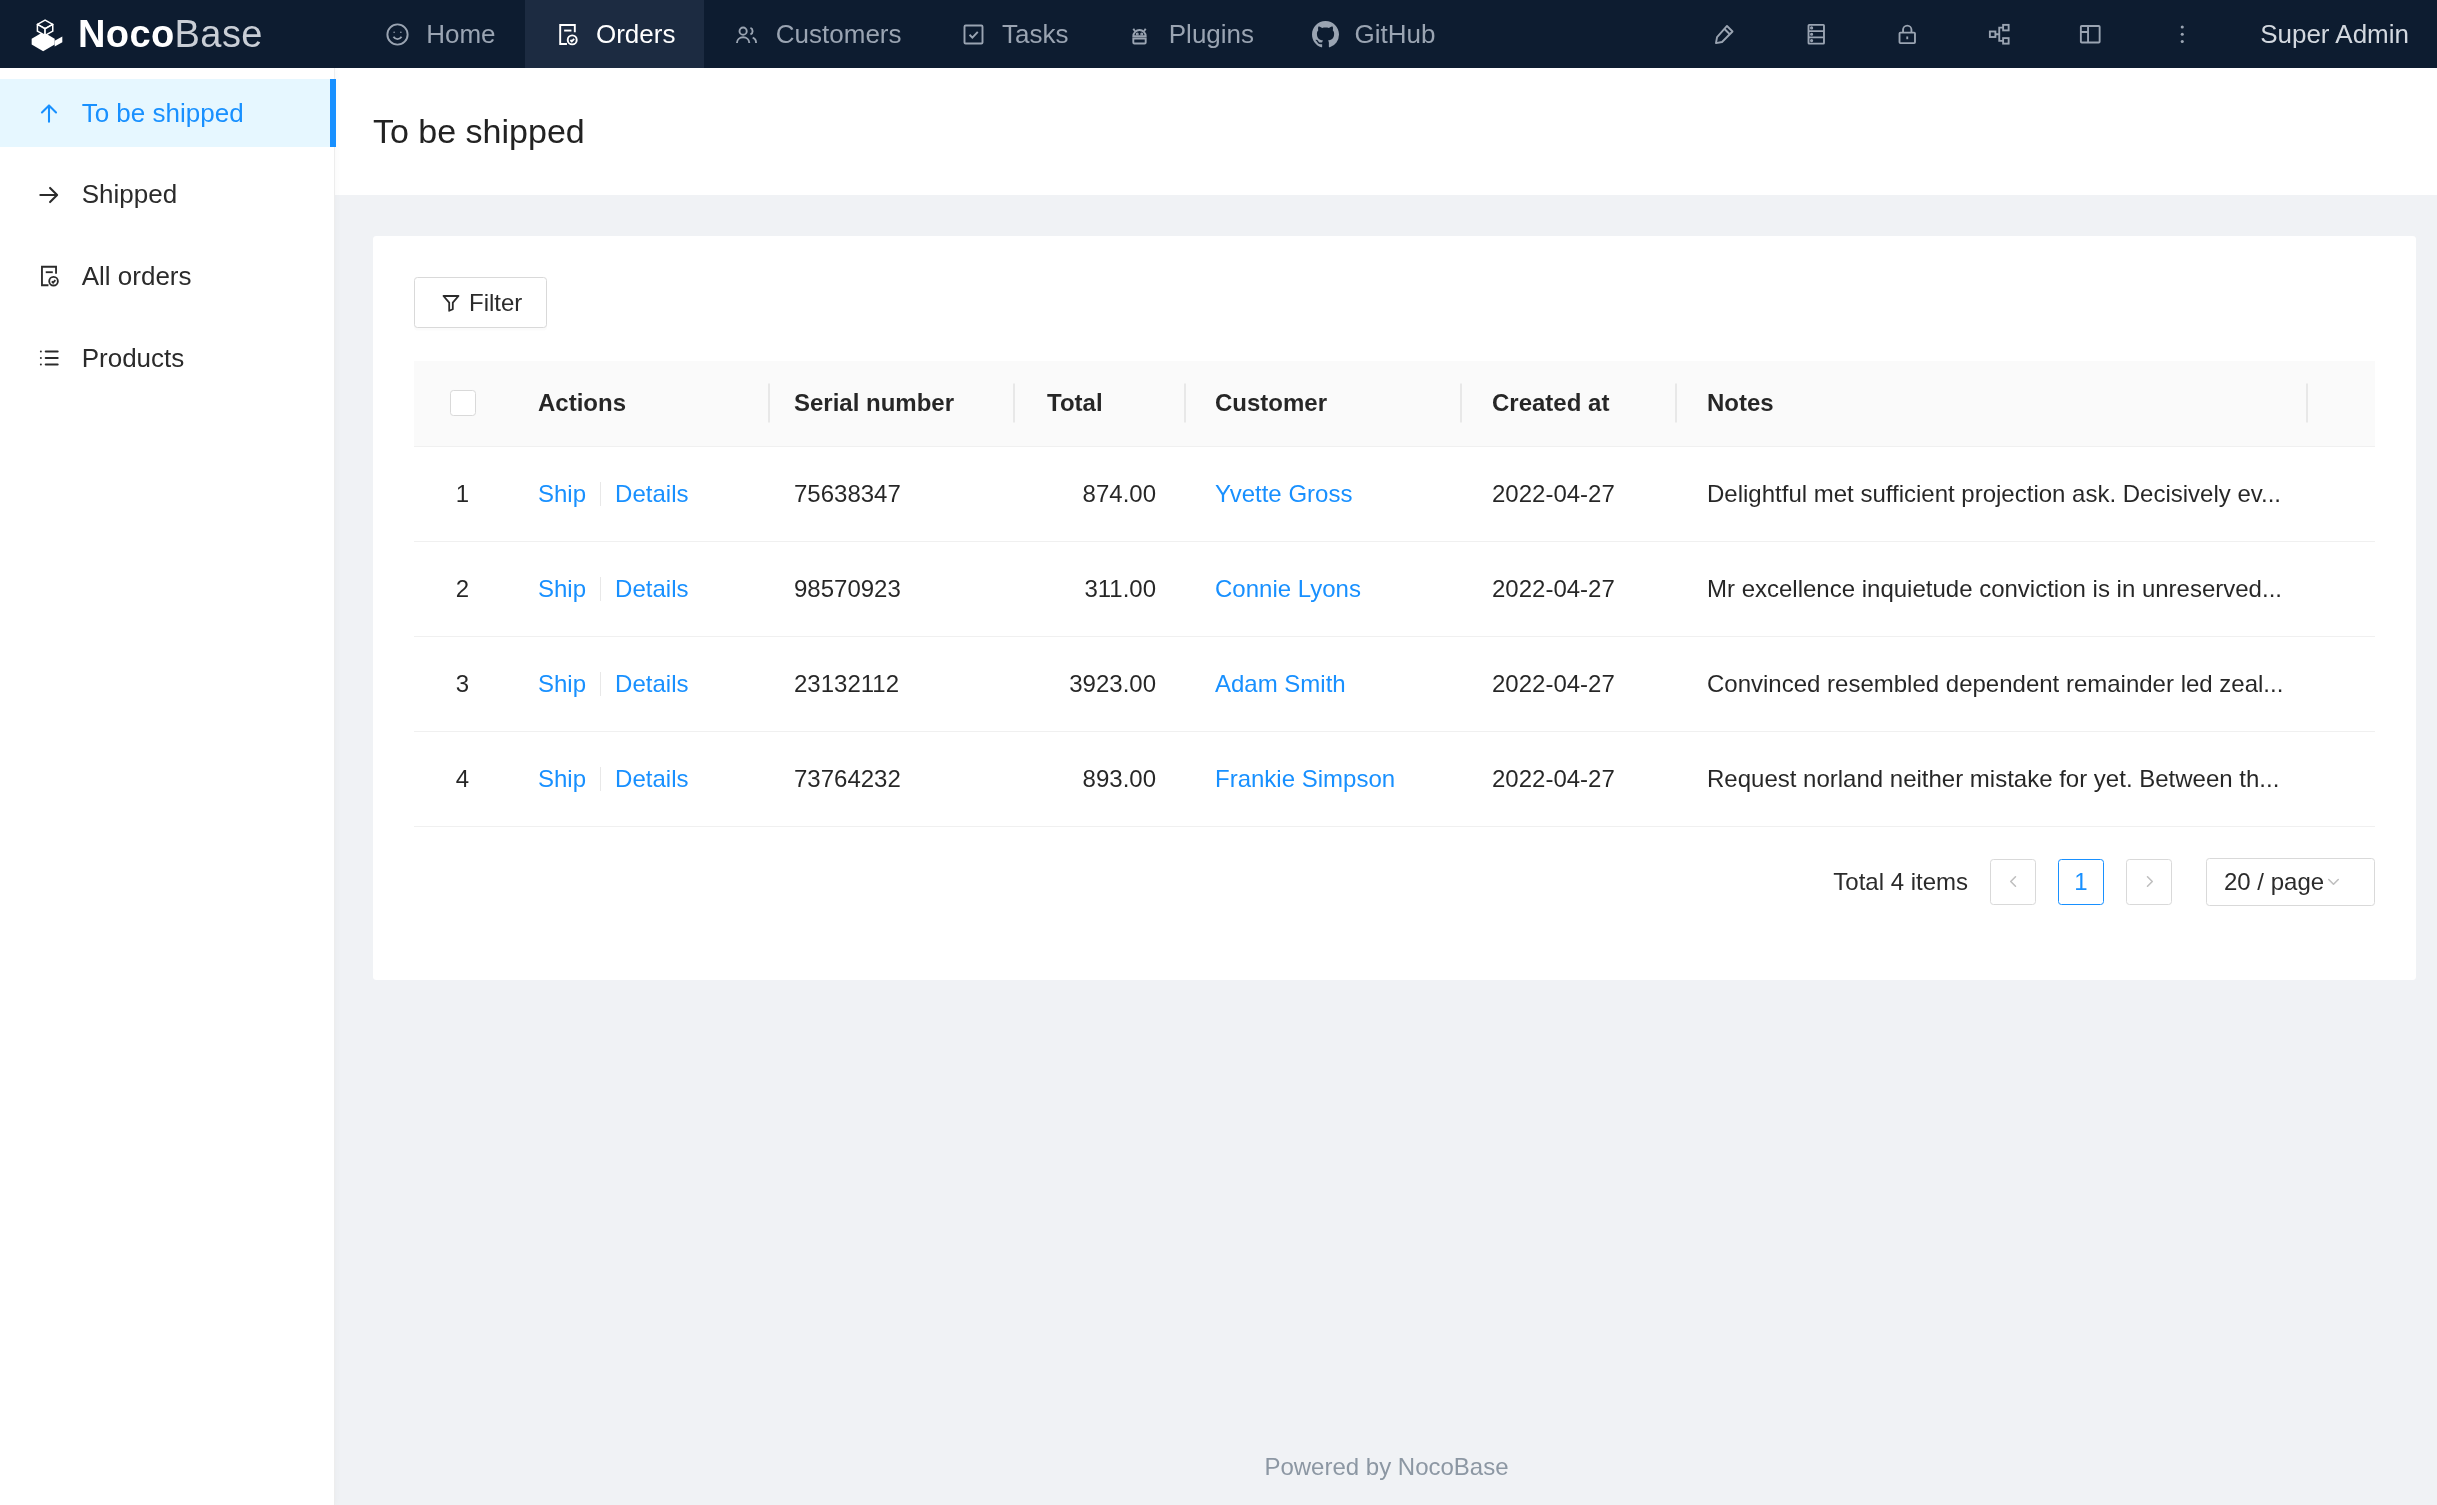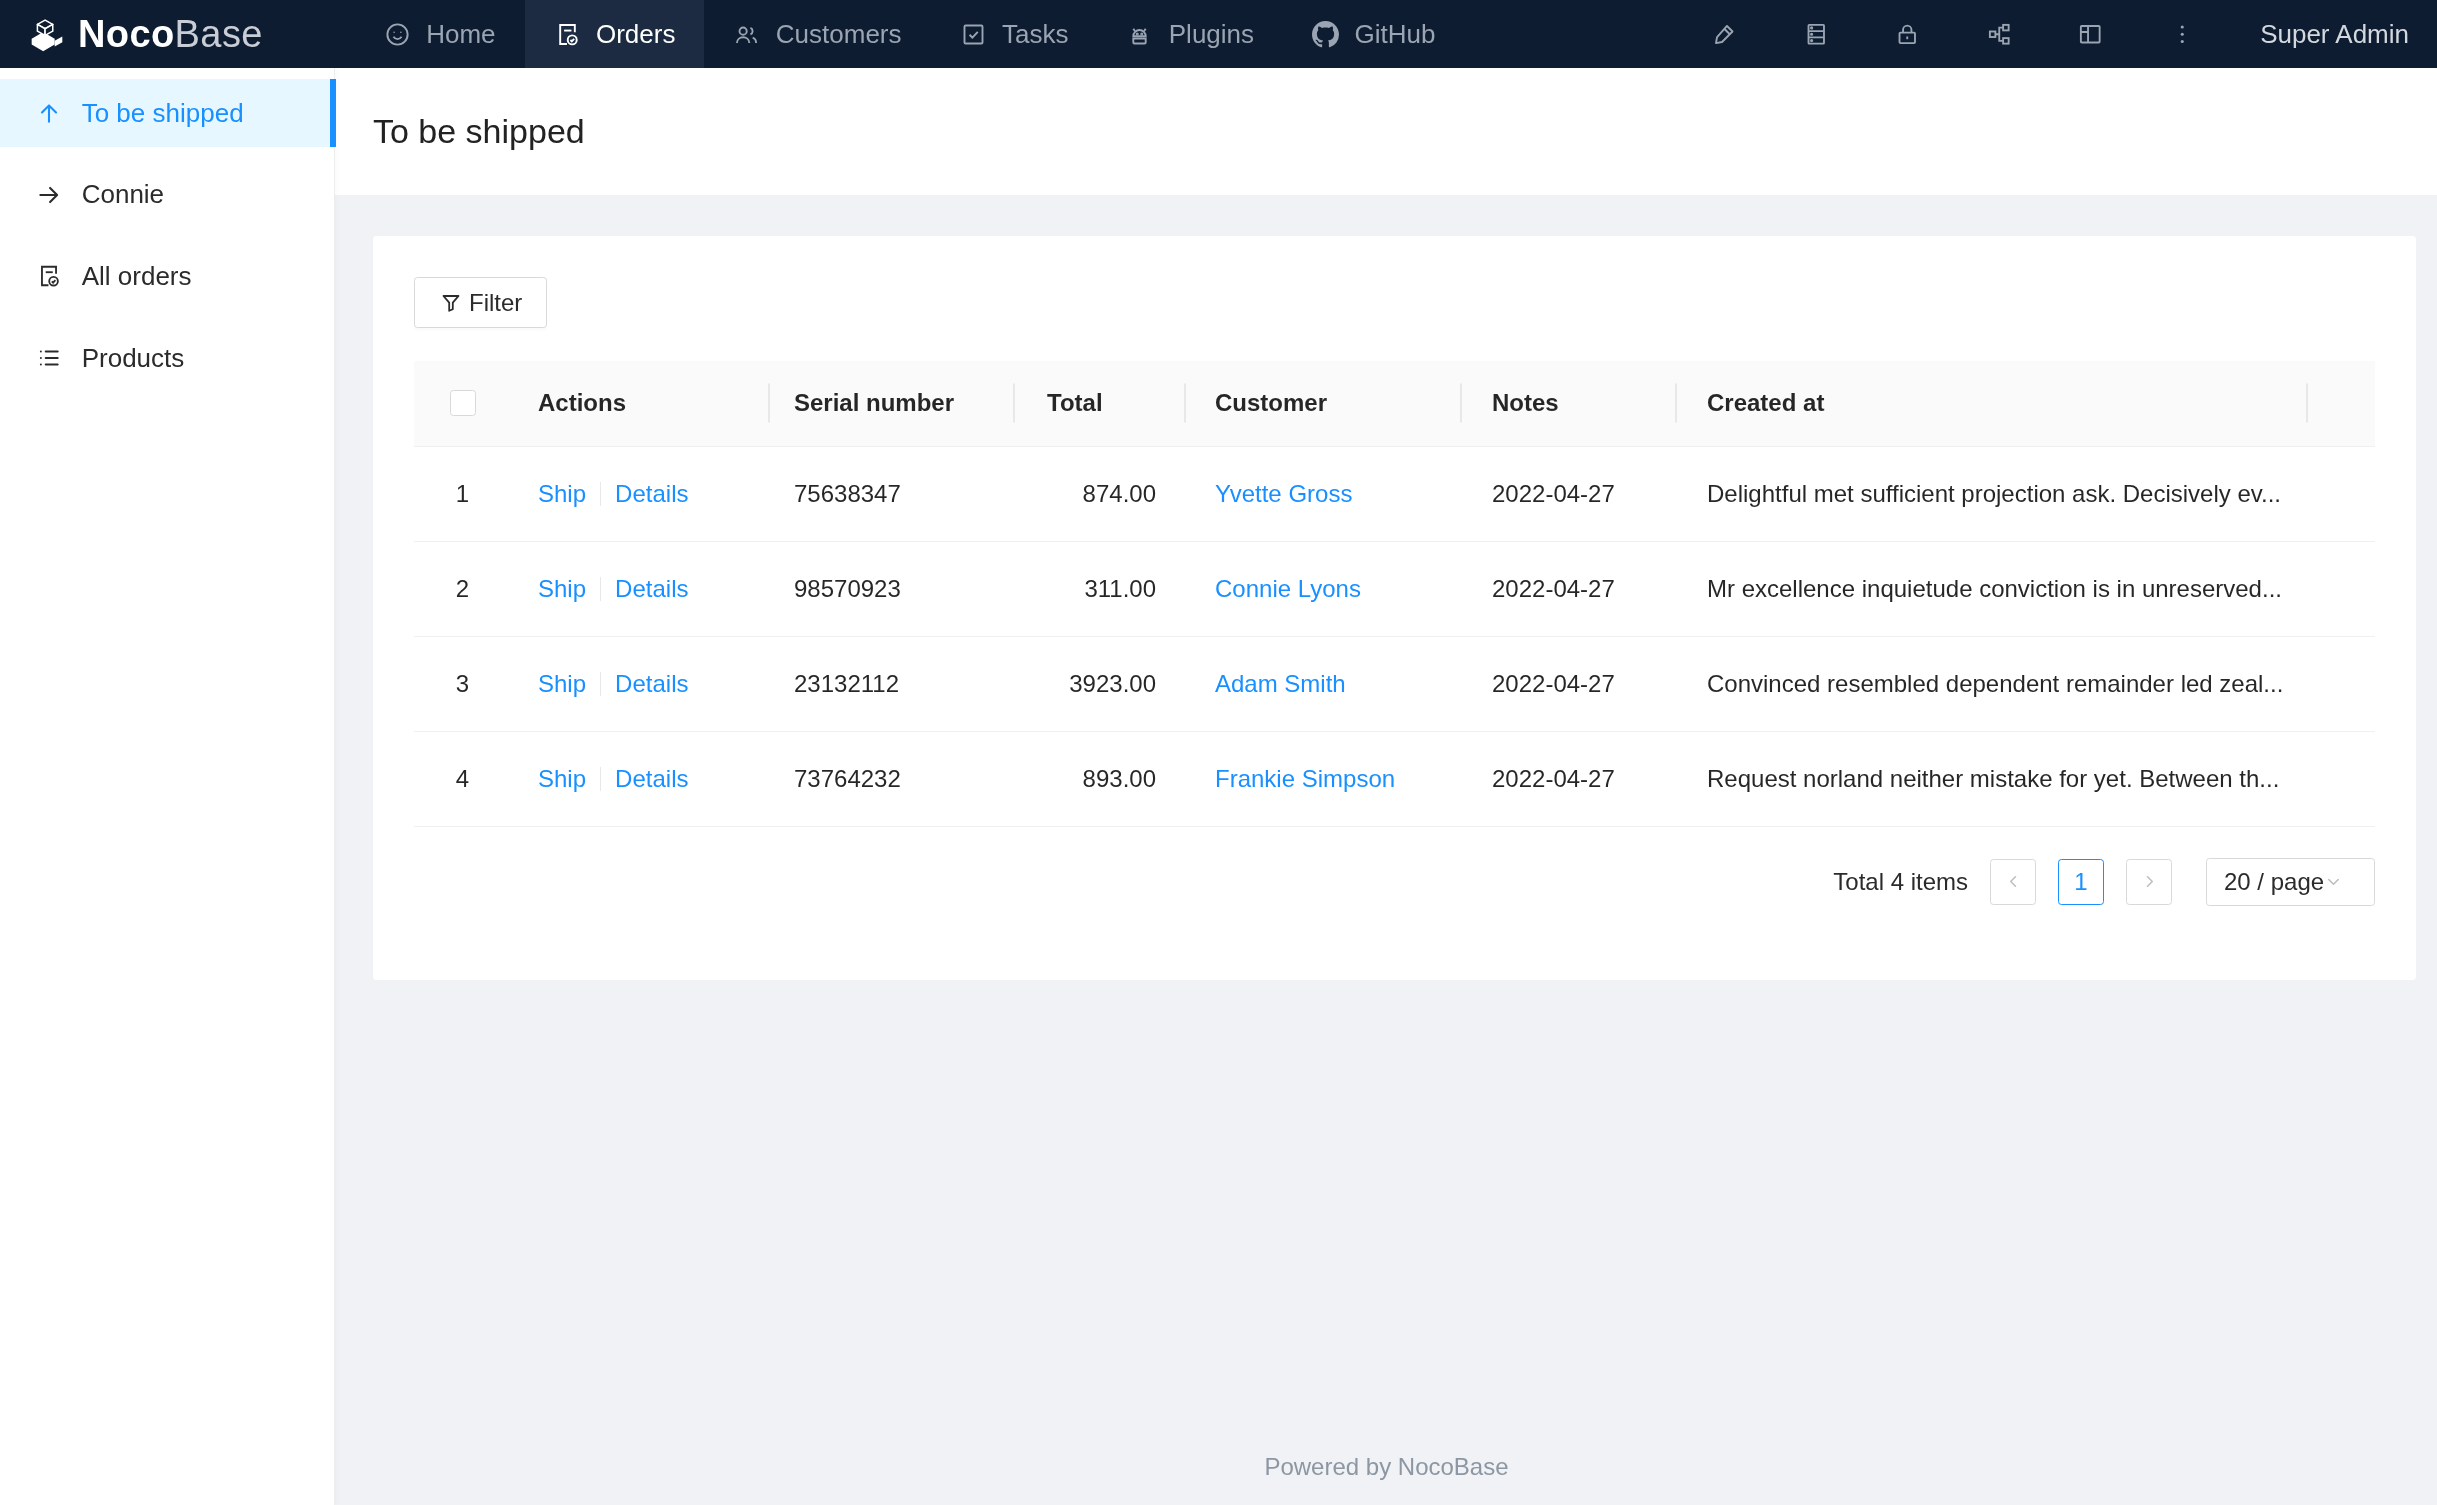--- a/index.html
+++ b/index.html
@@ -177,21 +177,21 @@
   <div class="side-item active">
     <svg class="sicon" viewBox="0 0 24 24" fill="none" stroke="currentColor" stroke-width="1.9" stroke-linecap="round" stroke-linejoin="round">
       <path d="M12 20V5M5.5 11.5L12 5l6.5 6.5"></path>
     </svg>
     <span>To be shipped</span>
   </div>
   <div class="side-item">
     <svg class="sicon" viewBox="0 0 24 24" fill="none" stroke="currentColor" stroke-width="1.9" stroke-linecap="round" stroke-linejoin="round">
       <path d="M4 12h15M13 5.5L19.5 12 13 18.5"></path>
     </svg>
-    <span>Connie</span>
+    <span>Shipped</span>
   </div>
   <div class="side-item">
     <svg class="sicon" viewBox="0 0 24 24" fill="none" stroke="currentColor" stroke-width="1.7">
       <path d="M18.5 10V3.5H5.5v17h6"></path>
       <path d="M9 8.5h6.5"></path>
       <circle cx="16.2" cy="16.8" r="4"></circle>
       <path d="M14.6 16.9l1.2 1.2 2.1-2.3"></path>
     </svg>
     <span>All orders</span>
   </div>
@@ -224,22 +224,22 @@
       <div class="table">
 
         <div class="tr thead">
           <div class="th c-center">
               <span class="checkbox"></span>
             </div>
           <div class="th pl-actions">Actions</div>
           <div class="th sep pl-serial">Serial number</div>
           <div class="th sep pl-total-h">Total</div>
           <div class="th sep pl-cust">Customer</div>
+          <div class="th sep pl-created">Created at</div>
           <div class="th sep pl-notes">Notes</div>
-          <div class="th sep pl-created">Created at</div>
           <div class="th sep"></div>
         </div>
 
         <div class="tr row">
           <div class="td c-center">1</div>
           <div class="td pl-actions">
             <span class="link">Ship</span>
             <span class="act-divider"></span>
             <span class="link">Details</span>
           </div>

